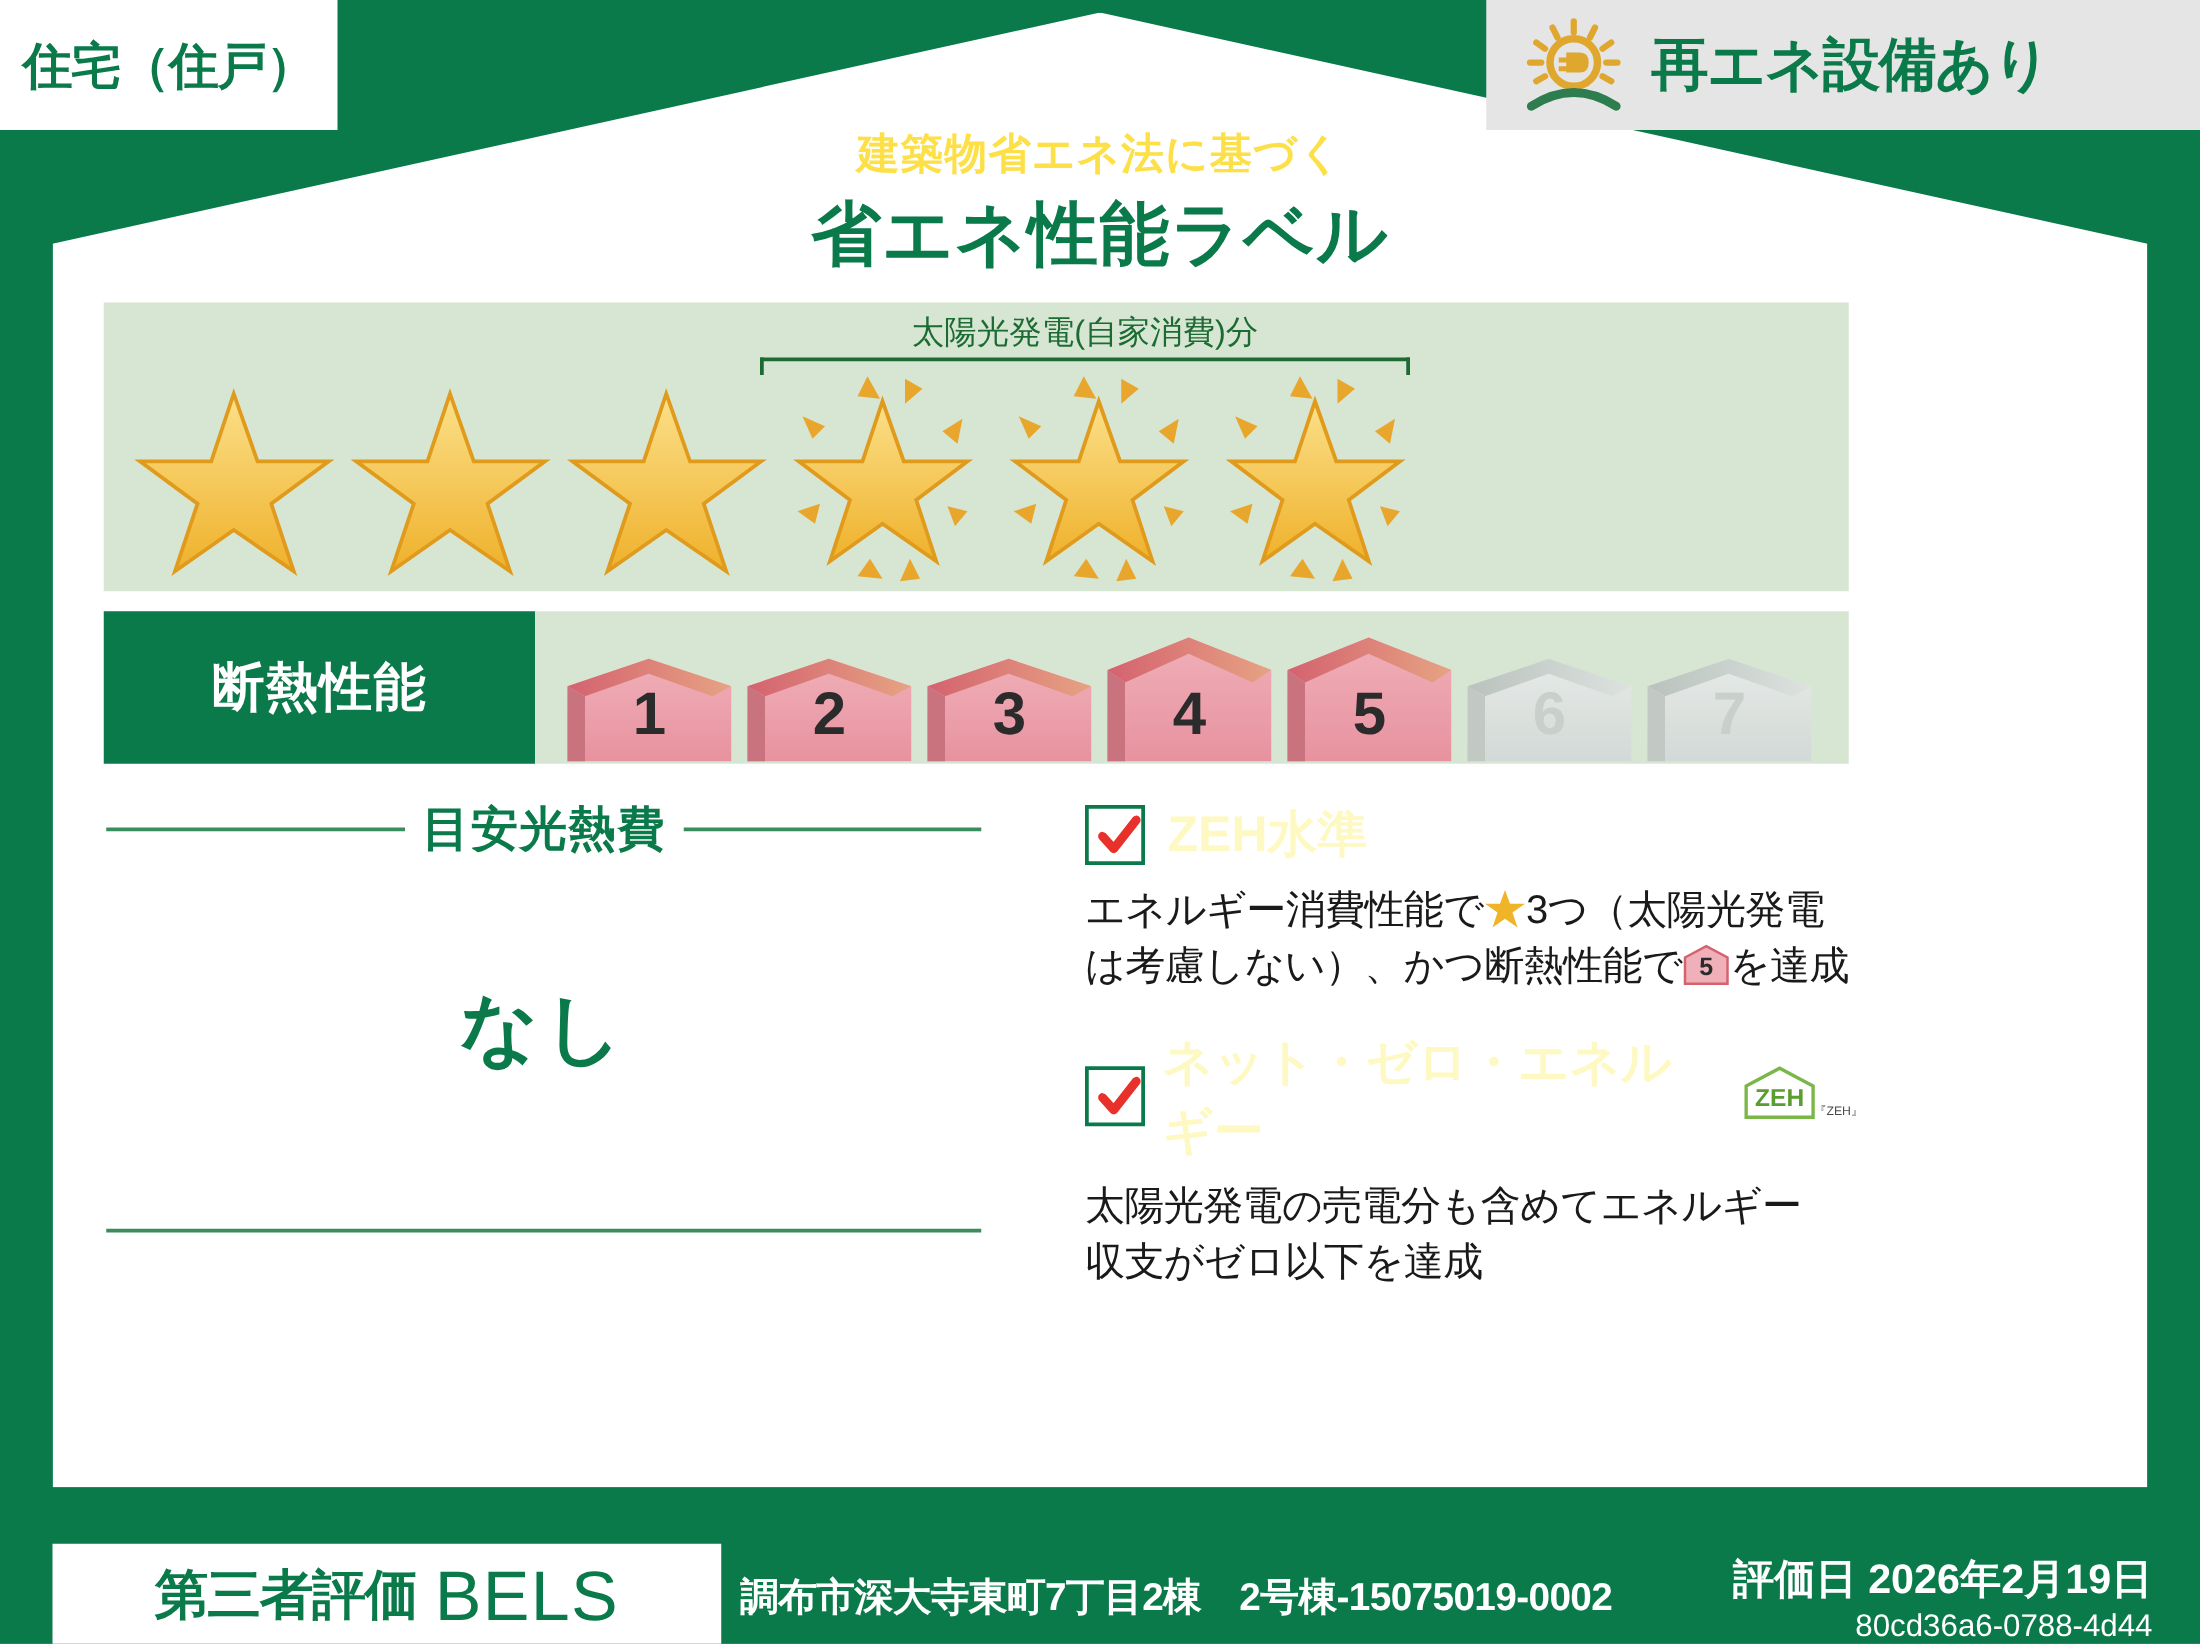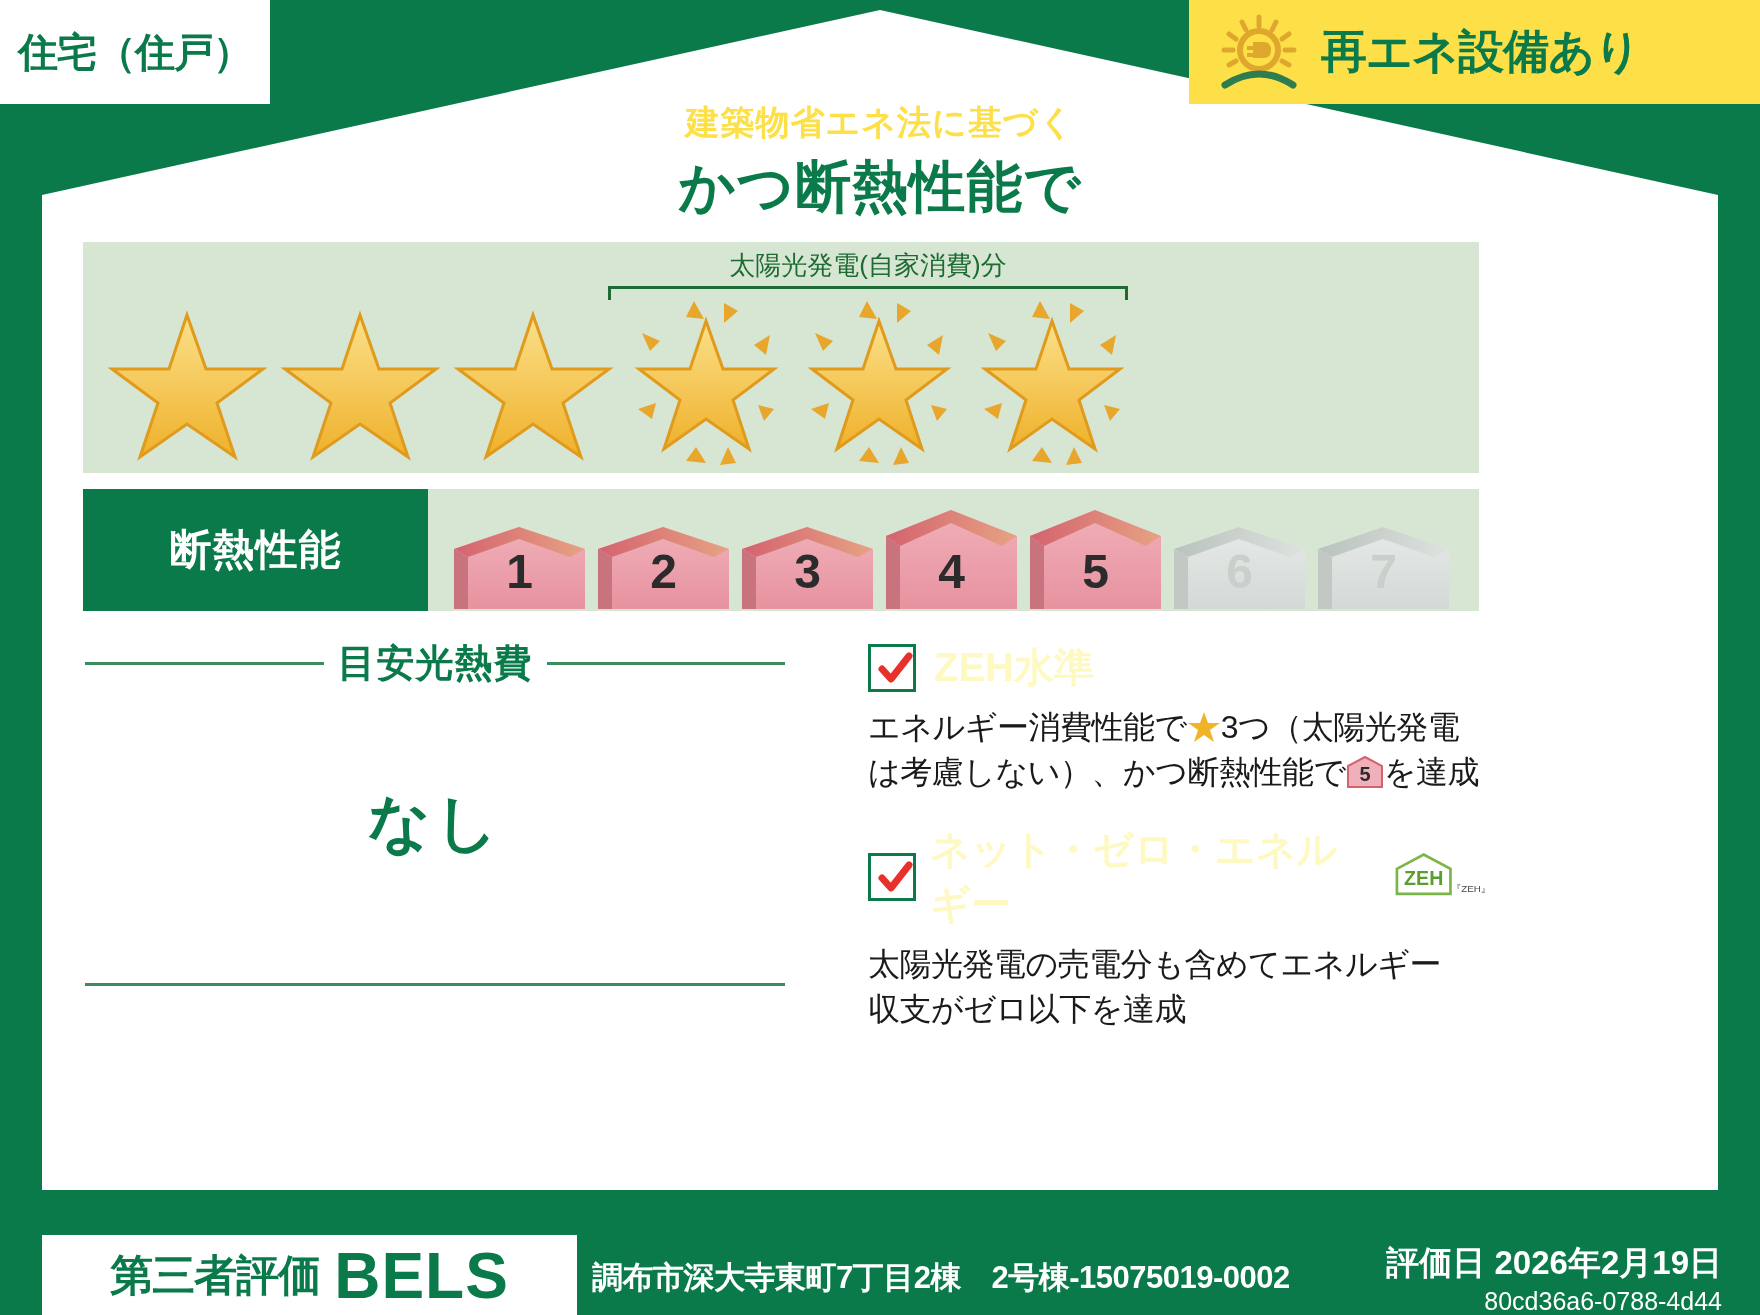--- a/index.html
+++ b/index.html
@@ -24,21 +24,21 @@
   .badge-type{
     position:absolute; left:0; top:0; width:270px; height:104px;
     background:#fff; display:flex; align-items:center; justify-content:center;
     z-index:30;
   }
   .badge-type span{
     color:#0a7a4a; font-size:40px; font-weight:bold; letter-spacing:-1px;
   }
   .badge-renew{
     position:absolute; right:0; top:0; width:571px; height:104px;
-    background:#fde047; display:flex; align-items:center; z-index:30;
+    background:#e5e5e5; display:flex; align-items:center; z-index:30;
     padding-left:26px; gap:18px;
   }
   .badge-renew .label{
     color:#0a7a4a; font-size:46px; font-weight:bold; letter-spacing:-1px;
   }
   .sun-icon{ width:88px; height:78px; flex:0 0 auto; }
 
   
   .title-wrap{
     position:absolute; left:0; right:0; top:100px; text-align:center; z-index:20;
@@ -133,21 +133,21 @@
 
   
   .footer{
     position:absolute; left:0; bottom:0; width:1760px; height:92px; z-index:25;
   }
   .bels-box{
     position:absolute; left:42px; top:12px; width:535px; height:82px;
     background:#fff; display:flex; align-items:center; justify-content:center; gap:14px;
   }
   .bels-jp{ color:#0a7a4a; font-size:43px; font-weight:bold; letter-spacing:-1px; }
-  .bels-en{ color:#0a7a4a; font-size:64px; font-weight:bold; letter-spacing:1px; }
+  .bels-en{ color:#0a7a4a; font-size:56px; font-weight:normal; letter-spacing:1px; }
   .addr{
     position:absolute; left:592px; top:34px; color:#fff; font-size:31px; font-weight:bold;
     letter-spacing:-0.5px;
   }
   .date{
     position:absolute; right:38px; top:18px; color:#fff; font-size:33px; font-weight:bold;
     text-align:right;
   }
   .uuid{
     position:absolute; right:38px; top:64px; color:#fff; font-size:25px; text-align:center;
@@ -183,21 +183,21 @@
         <rect x="32" y="33" width="9" height="4" fill="#e0a72e"></rect>
         <rect x="32" y="40" width="9" height="4" fill="#e0a72e"></rect>
         <path d="M10 72 Q44 50 78 72" fill="none" stroke="#2e7d4f" stroke-width="7" stroke-linecap="round"></path>
       </svg>
     </span>
     <span class="label">再エネ設備あり</span>
   </div>
 
   <div class="title-wrap">
     <div class="title-sub">建築物省エネ法に基づく</div>
-    <div class="title-main">かつ断熱性能で</div>
+    <div class="title-main">省エネ性能ラベル</div>
   </div>
 
   <div class="row row-energy">
     <div class="row-body">
       <div class="solar-note">太陽光発電(自家消費)分</div>
       <div class="solar-bracket"></div>
       <div class="stars">
         <div class="star-cell">
           <svg viewBox="0 0 165 170">
               <defs>

